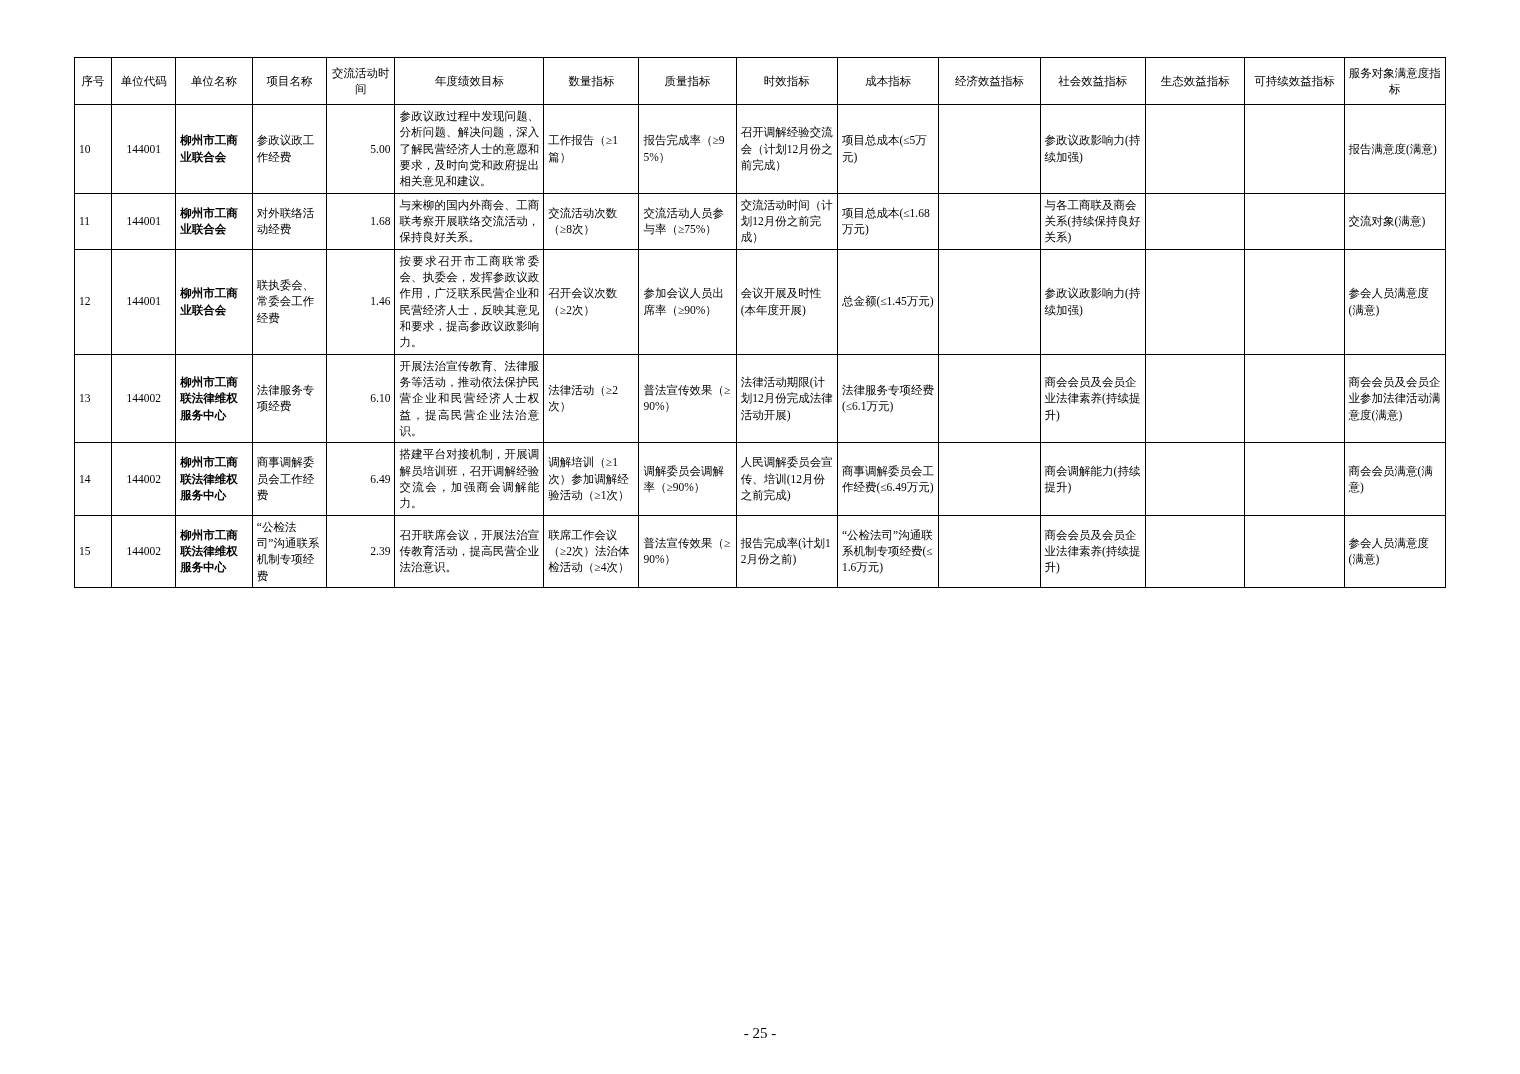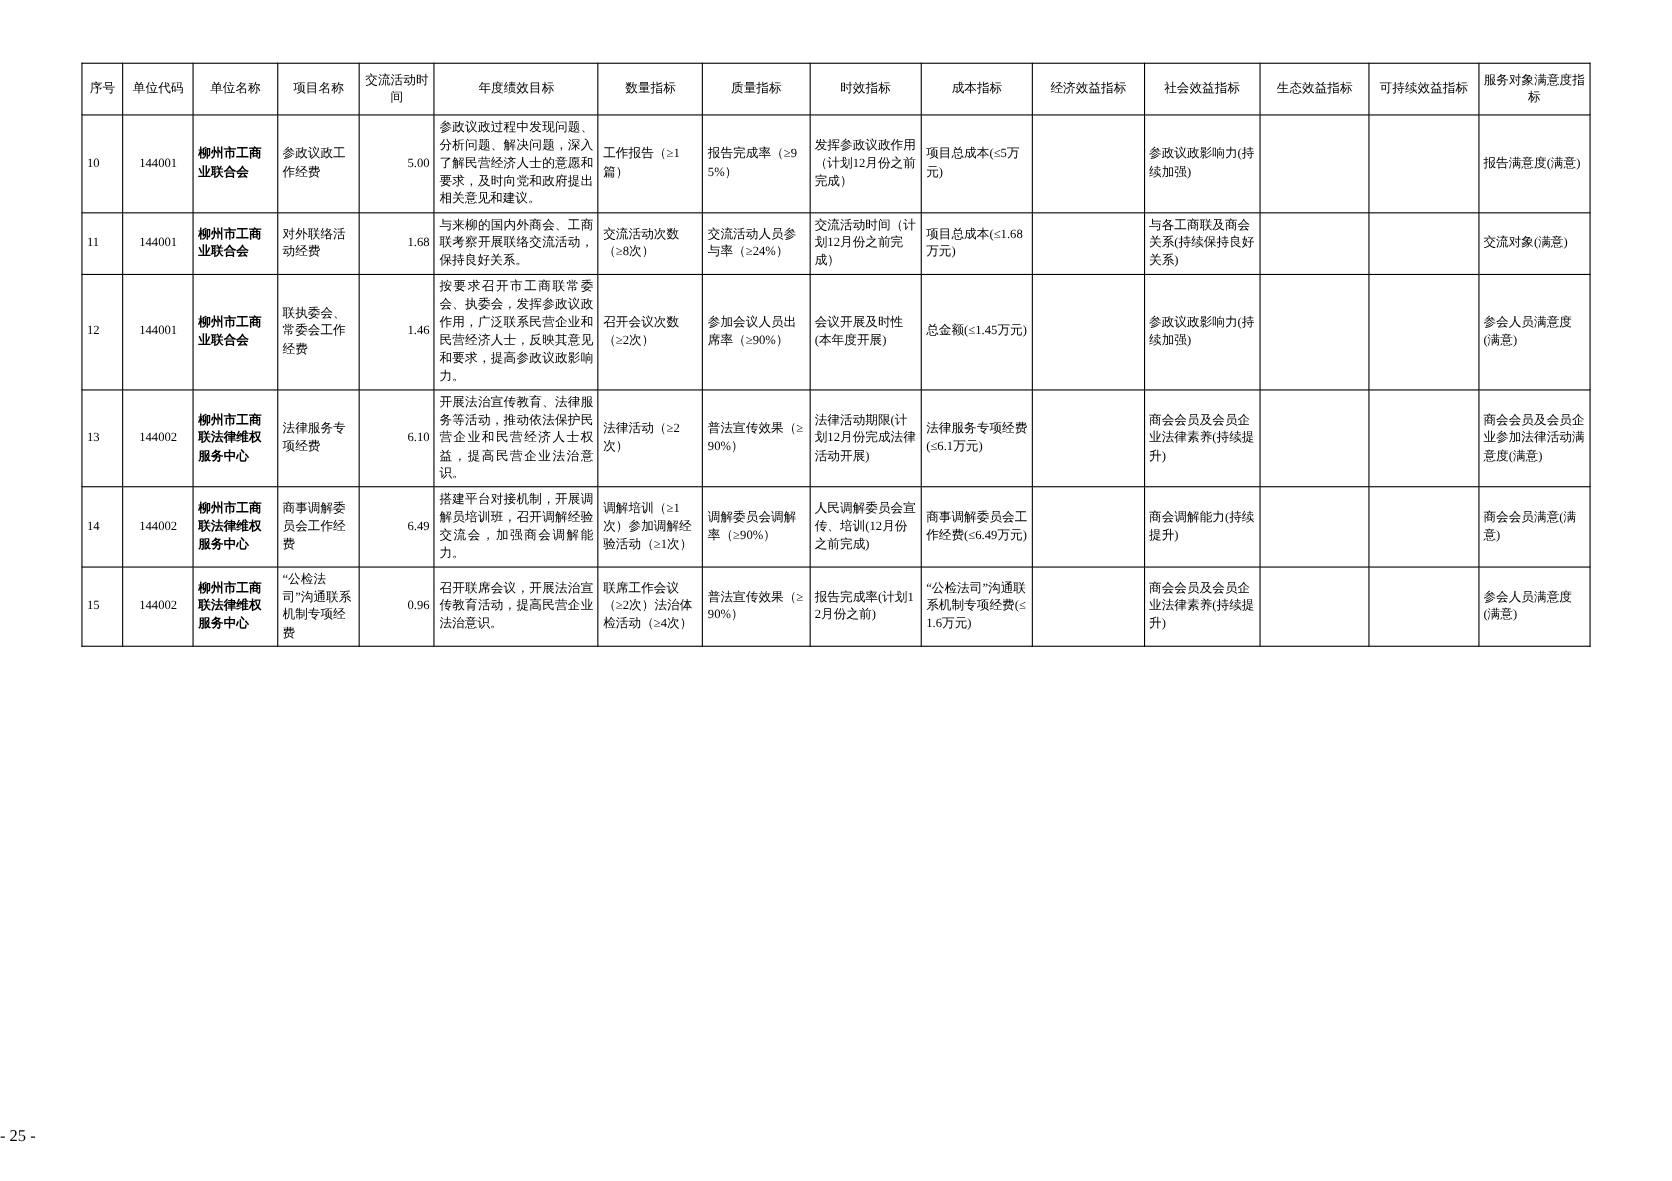--- a/index.html
+++ b/index.html
@@ -68,21 +68,21 @@
   td.amount   { text-align: right; vertical-align: middle; padding-right: 2px; }
   td.goal     { text-align: justify; text-align-last: left; vertical-align: middle; font-family: Liberation Serif, serif; }
   td.ind      { text-align: left; vertical-align: middle; }
   td.empty    { }
 
   .page-number {
     position: absolute;
     left: 0;
     top: 1025px;
     width: 1520px;
-    text-align: left;
+    text-align: center;
     font-size: 15px;
     font-family: "Liberation Serif", "DejaVu Serif", serif;
   }
 </style>
 </head>
 <body>
 
 <div class="page">
 
   <table class="perf-table">
@@ -125,37 +125,37 @@
     <tbody>
       <tr>
         <td class="idx">10</td>
         <td class="code">144001</td>
         <td class="unit">柳州市工商业联合会</td>
         <td class="proj">参政议政工作经费</td>
         <td class="amount">5.00</td>
         <td class="goal">参政议政过程中发现问题、分析问题、解决问题，深入了解民营经济人士的意愿和要求，及时向党和政府提出相关意见和建议。</td>
         <td class="ind">工作报告（≥1篇）</td>
         <td class="ind">报告完成率（≥95%）</td>
-        <td class="ind">发挥参政议政作用（计划12月份之前完成）</td>
+        <td class="ind">召开调解经验交流会（计划12月份之前完成）</td>
         <td class="ind">项目总成本(≤5万元)</td>
         <td class="empty"></td>
         <td class="ind">参政议政影响力(持续加强)</td>
         <td class="empty"></td>
         <td class="empty"></td>
         <td class="ind">报告满意度(满意)</td>
       </tr>
       <tr>
         <td class="idx">11</td>
         <td class="code">144001</td>
         <td class="unit">柳州市工商业联合会</td>
         <td class="proj">对外联络活动经费</td>
         <td class="amount">1.68</td>
         <td class="goal">与来柳的国内外商会、工商联考察开展联络交流活动，保持良好关系。</td>
         <td class="ind">交流活动次数（≥8次）</td>
-        <td class="ind">交流活动人员参与率（≥24%）</td>
+        <td class="ind">交流活动人员参与率（≥75%）</td>
         <td class="ind">交流活动时间（计划12月份之前完成）</td>
         <td class="ind">项目总成本(≤1.68万元)</td>
         <td class="empty"></td>
         <td class="ind">与各工商联及商会关系(持续保持良好关系)</td>
         <td class="empty"></td>
         <td class="empty"></td>
         <td class="ind">交流对象(满意)</td>
       </tr>
       <tr>
         <td class="idx">12</td>
@@ -206,21 +206,21 @@
         <td class="ind">商会调解能力(持续提升)</td>
         <td class="empty"></td>
         <td class="empty"></td>
         <td class="ind">商会会员满意(满意)</td>
       </tr>
       <tr>
         <td class="idx">15</td>
         <td class="code">144002</td>
         <td class="unit">柳州市工商联法律维权服务中心</td>
         <td class="proj">“公检法司”沟通联系机制专项经费</td>
-        <td class="amount">0.96</td>
+        <td class="amount">2.39</td>
         <td class="goal">召开联席会议，开展法治宣传教育活动，提高民营企业法治意识。</td>
         <td class="ind">联席工作会议（≥2次）法治体检活动（≥4次）</td>
         <td class="ind">普法宣传效果（≥90%）</td>
         <td class="ind">报告完成率(计划12月份之前)</td>
         <td class="ind">“公检法司”沟通联系机制专项经费(≤1.6万元)</td>
         <td class="empty"></td>
         <td class="ind">商会会员及会员企业法律素养(持续提升)</td>
         <td class="empty"></td>
         <td class="empty"></td>
         <td class="ind">参会人员满意度(满意)</td>

